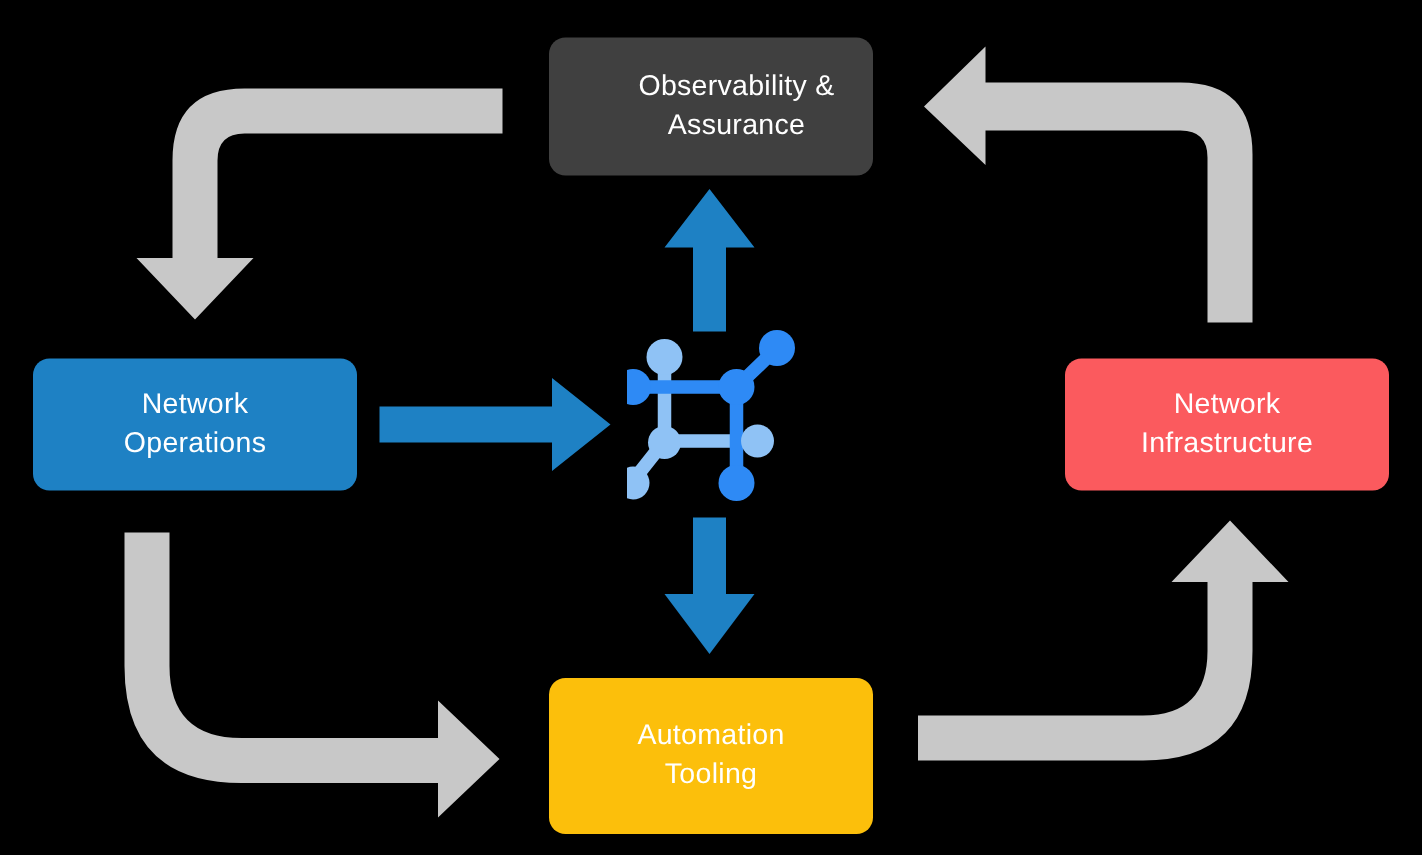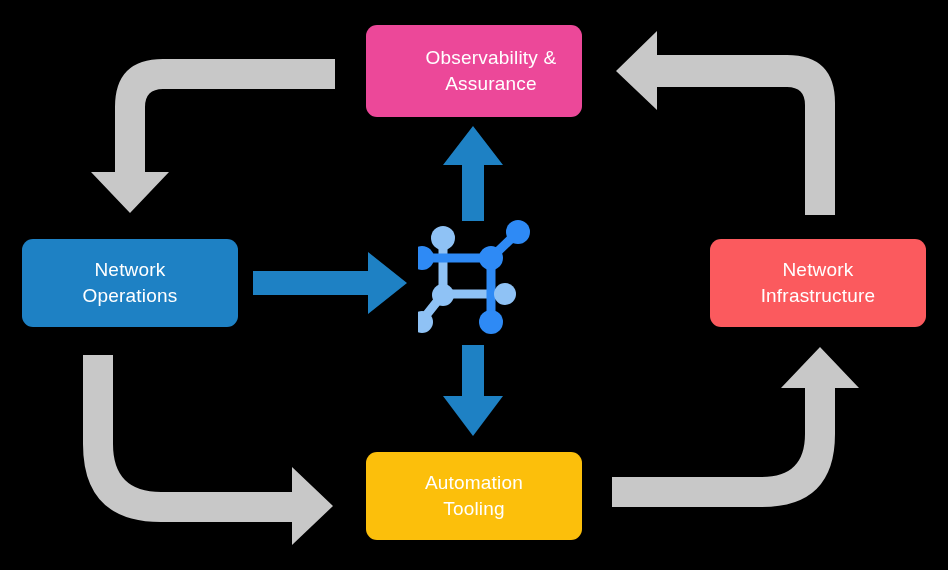--- a/index.html
+++ b/index.html
@@ -33,42 +33,42 @@
     font-weight: 400;
     box-sizing: border-box;
     padding: 4px 10px;
     white-space: pre-line;
   }
   #box-observability {
     left: 366px;
     top: 25px;
     width: 216px;
     height: 92px;
-    background: #ec4899;
+    background: #404040;
     padding-left: 44px;
   }
   #box-network-operations {
     left: 22px;
     top: 239px;
     width: 216px;
     height: 88px;
     background: #1E81C4;
   }
   #box-network-infrastructure {
     left: 710px;
     top: 239px;
     width: 216px;
     height: 88px;
     background: #FB5A5E;
   }
   #box-automation-tooling {
     left: 366px;
     top: 452px;
     width: 216px;
-    height: 88px;
+    height: 104px;
     background: #FCBF0B;
   }
   .svg-layer {
     position: absolute;
     left: 0;
     top: 0;
     width: 948px;
     height: 570px;
     pointer-events: none;
   }

